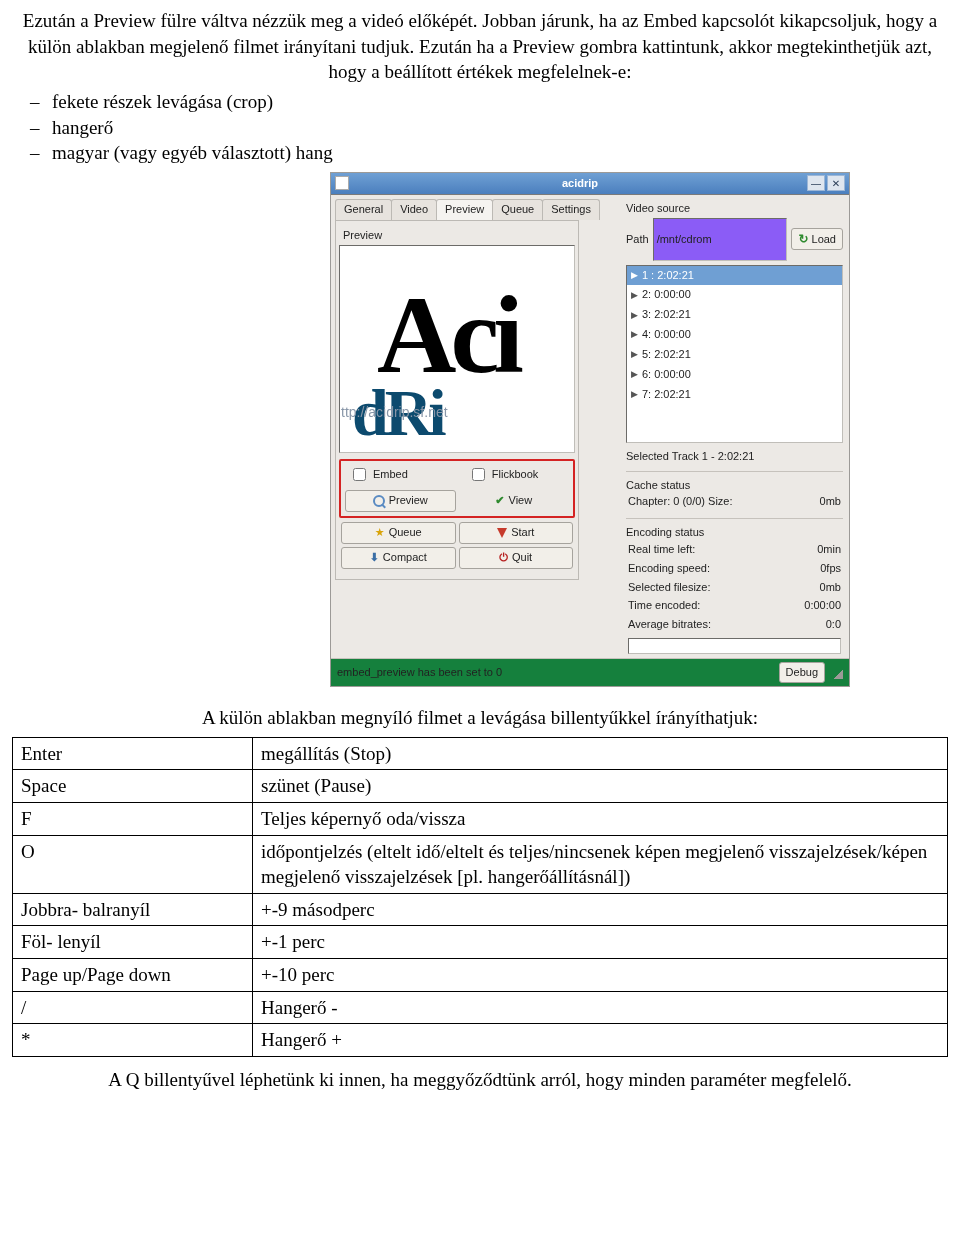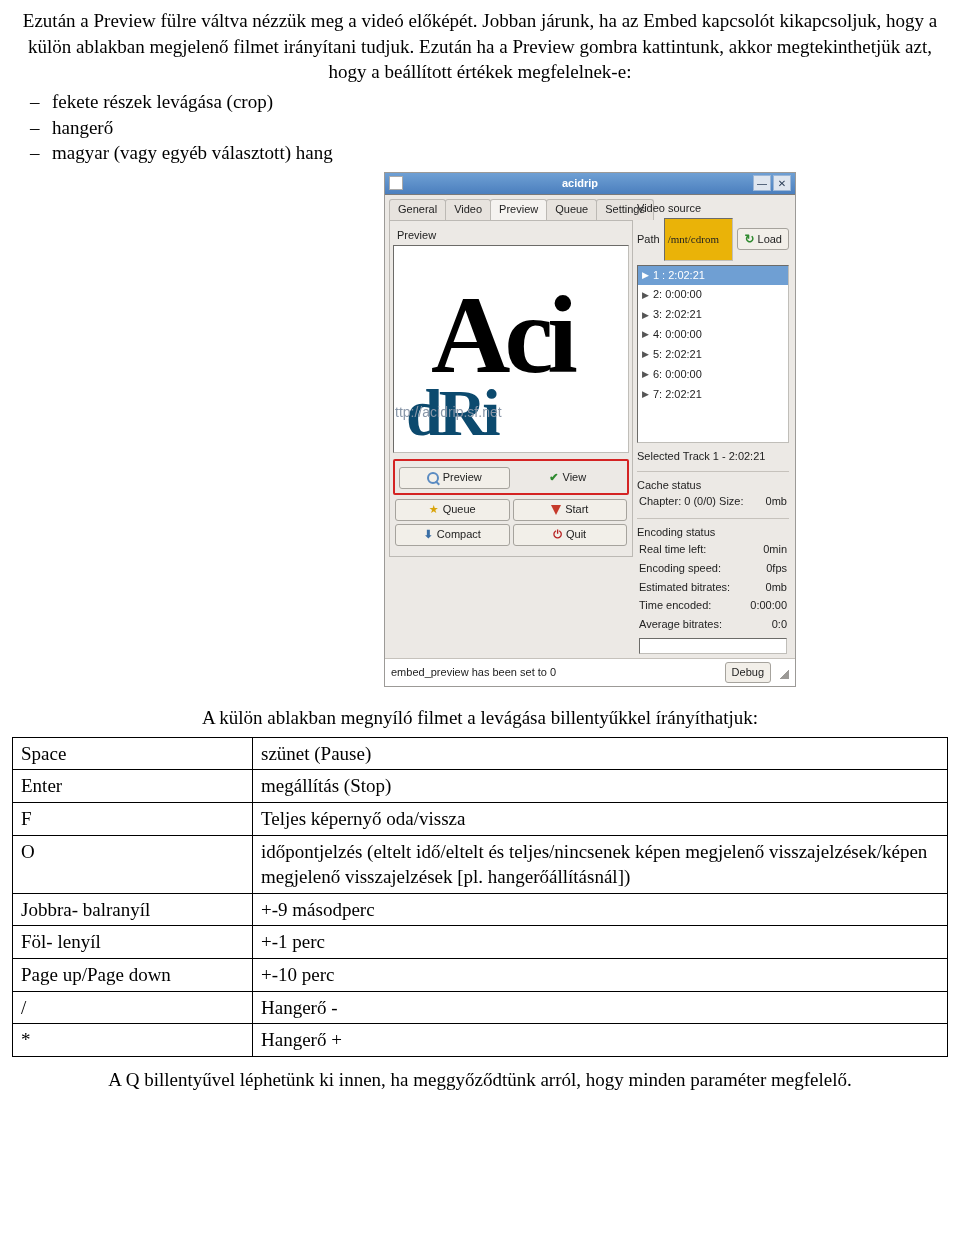--- a/index.html
+++ b/index.html
@@ -17,21 +17,21 @@
   .dash-list { margin: 0 0 6px 0; padding-left: 40px; }
   .dash-list li { list-style: none; position: relative; margin: 0; }
   .dash-list li::before {
     content: "–";
     position: absolute;
     left: -22px;
   }
   .shot-wrap { text-align: center; margin: 6px 0 18px 220px; }
   .shot {
     display: inline-block;
-    width: 412px;
+    width: 520px;
     background: #ece9e5;
     border: 1px solid #9c9a97;
     font-family: Verdana, Geneva, sans-serif;
     font-size: 11px;
     color: #222;
     text-align: left;
   }
   .titlebar {
     background: linear-gradient(#6fa0d4,#4b7fbe);
     color: #fff;
@@ -49,21 +49,21 @@
   }
   .titlebar-title { flex: 1; text-align: center; font-weight: bold; }
   .tb-btn {
     width: 18px; height: 16px;
     background: #dfe6ef;
     border:1px solid #9cb6d6;
     margin-left: 2px;
     display:flex; align-items:center; justify-content:center;
     font-size:10px; color:#2a3d57;
   }
-  .body-row { display: flex; }
+  .body-row { display: flex; gap: 43px; }
   .left-col {
     width: 252px;
     padding: 4px 4px 4px 4px;
   }
   .right-col {
     flex: 1;
     padding: 4px 6px 4px 0;
   }
   .tabs { display:flex; gap: 0; border-bottom:1px solid #bcb9b4; }
   .tab {
@@ -110,21 +110,21 @@
   .ic-search { border:2px solid #5a8bc2; border-radius:50%; position:relative;}
   .ic-search::after{content:"";position:absolute;width:5px;height:2px;background:#5a8bc2;bottom:-2px;right:-3px;transform:rotate(45deg);}
   .ic-check { color:#2f8a2f; font-weight:bold; }
   .ic-star { color:#d9a40a; }
   .ic-pin { width:0;height:0;border-left:5px solid transparent;border-right:5px solid transparent;border-top:10px solid #c63a2b;}
   .ic-down{ color:#3a6ea5; font-weight:bold;}
   .ic-power{ color:#b72020; font-weight:bold;}
   .r-hdr { margin: 2px 0 2px 0; }
   .r-row { display:flex; align-items:center; gap:4px; margin-bottom:4px;}
   .r-path {
-    flex:1; background:#eab308; border:1px inset #c0beb9; padding:13px 3px; font-size:11px;font-family:Liberation Serif, serif;
+    flex:1; background:#8b5cf6; border:1px inset #c0beb9; padding:13px 3px; font-size:11px;
   }
   .load-btn {
     border:1px solid #a6a39d; background:#f2efe9;
     padding:2px 6px; border-radius:3px; display:flex; align-items:center; gap:3px;
     font-size:11px;
   }
   .ic-refresh{ color:#2f8a2f; font-weight:bold; font-size:12px;}
   .track-list {
     background:#fff; border:1px inset #c0beb9; height:178px; overflow:hidden;
   }
@@ -134,21 +134,21 @@
   }
   .track .arr { font-size:9px; color:#555; }
   .track.sel { background:#6f9fd3; color:#fff; }
   .track.sel .arr { color:#fff; }
   .sep { height:1px; background:#c6c2bc; margin:8px 0 6px; }
   .kv { display:flex; justify-content:space-between; font-size:11px; padding:1px 2px;}
   .small-group .kv { padding: 2px 2px; align-items: center; }
   .prog { background:#fff; border:1px inset #c0beb9; height:16px; margin:4px 2px 0;}
   .status-row {
     display:flex; align-items:center; gap:6px;
-    padding:3px 6px; background:#ffffff; border-top:1px solid #c6c2bc;
+    padding:3px 6px; background:#15803d; border-top:1px solid #c6c2bc;
     font-size:11px;
   }
   .status-text { flex:1; }
   .grip { width:12px;height:12px;
     background:
      linear-gradient(135deg,transparent 60%,#9c9a97 60%);
   }
   table.keys {
     border-collapse: collapse;
     width: 100%;
@@ -193,20 +193,30 @@
       </div>
       <div class="panel">
         <div class="preview-label">Preview</div>
         <div class="preview-area">
           <div class="logo-big">Aci</div>
           <div class="logo-drip">dRi</div>
           <div class="logo-url">ttp://acidrip.sf.net</div>
         </div>
 
         <div class="red-box">
+          <div class="ctl-row">
+            <label class="ck">
+              <input type="checkbox" style="">
+              <span>Embed</span>
+            </label>
+            <label class="ck">
+              <input type="checkbox" style="">
+              <span>Flickbook</span>
+            </label>
+          </div>
           <div class="btn-grid" style="grid-template-columns:1fr 1fr;">
             <div class="gbtn">
               <span class="ic ic-search"></span>
               <span>Preview</span>
             </div>
             <div class="gbtn" style="border:none;background:transparent;">
               <span class="ic-check">✔</span>
               <span>View</span>
             </div>
           </div>
@@ -289,21 +299,21 @@
       <div class="small-group">
         <div class="kv">
               <span>Real time left:</span>
               <span>0min</span>
             </div>
         <div class="kv">
               <span>Encoding speed:</span>
               <span>0fps</span>
             </div>
         <div class="kv">
-              <span>Estimated bitrates:</span>
+              <span>Selected filesize:</span>
               <span>0mb</span>
             </div>
         <div class="kv">
               <span>Time encoded:</span>
               <span>0:00:00</span>
             </div>
         <div class="kv">
               <span>Average bitrates:</span>
               <span>0:0</span>
             </div>
@@ -321,28 +331,28 @@
   </div>
 
 </div>
 </div>
 
 <p>A külön ablakban megnyíló filmet a levágása billentyűkkel írányíthatjuk:</p>
 
 <table class="keys">
   <tbody>
       <tr>
+        <td>Enter</td>
+        <td>megállítás (Stop)</td>
+      </tr>
+  <tr>
         <td>Space</td>
         <td>szünet (Pause)</td>
       </tr>
   <tr>
-        <td>Enter</td>
-        <td>megállítás (Stop)</td>
-      </tr>
-  <tr>
         <td>F</td>
         <td>Teljes képernyő oda/vissza</td>
       </tr>
   <tr>
         <td>O</td>
         <td>időpontjelzés (eltelt idő/eltelt és teljes/nincsenek képen megjelenő visszajelzések/képen megjelenő visszajelzések [pl. hangerőállításnál])</td>
       </tr>
   <tr>
         <td>Jobbra- balranyíl</td>
         <td>+-9 másodperc</td>

